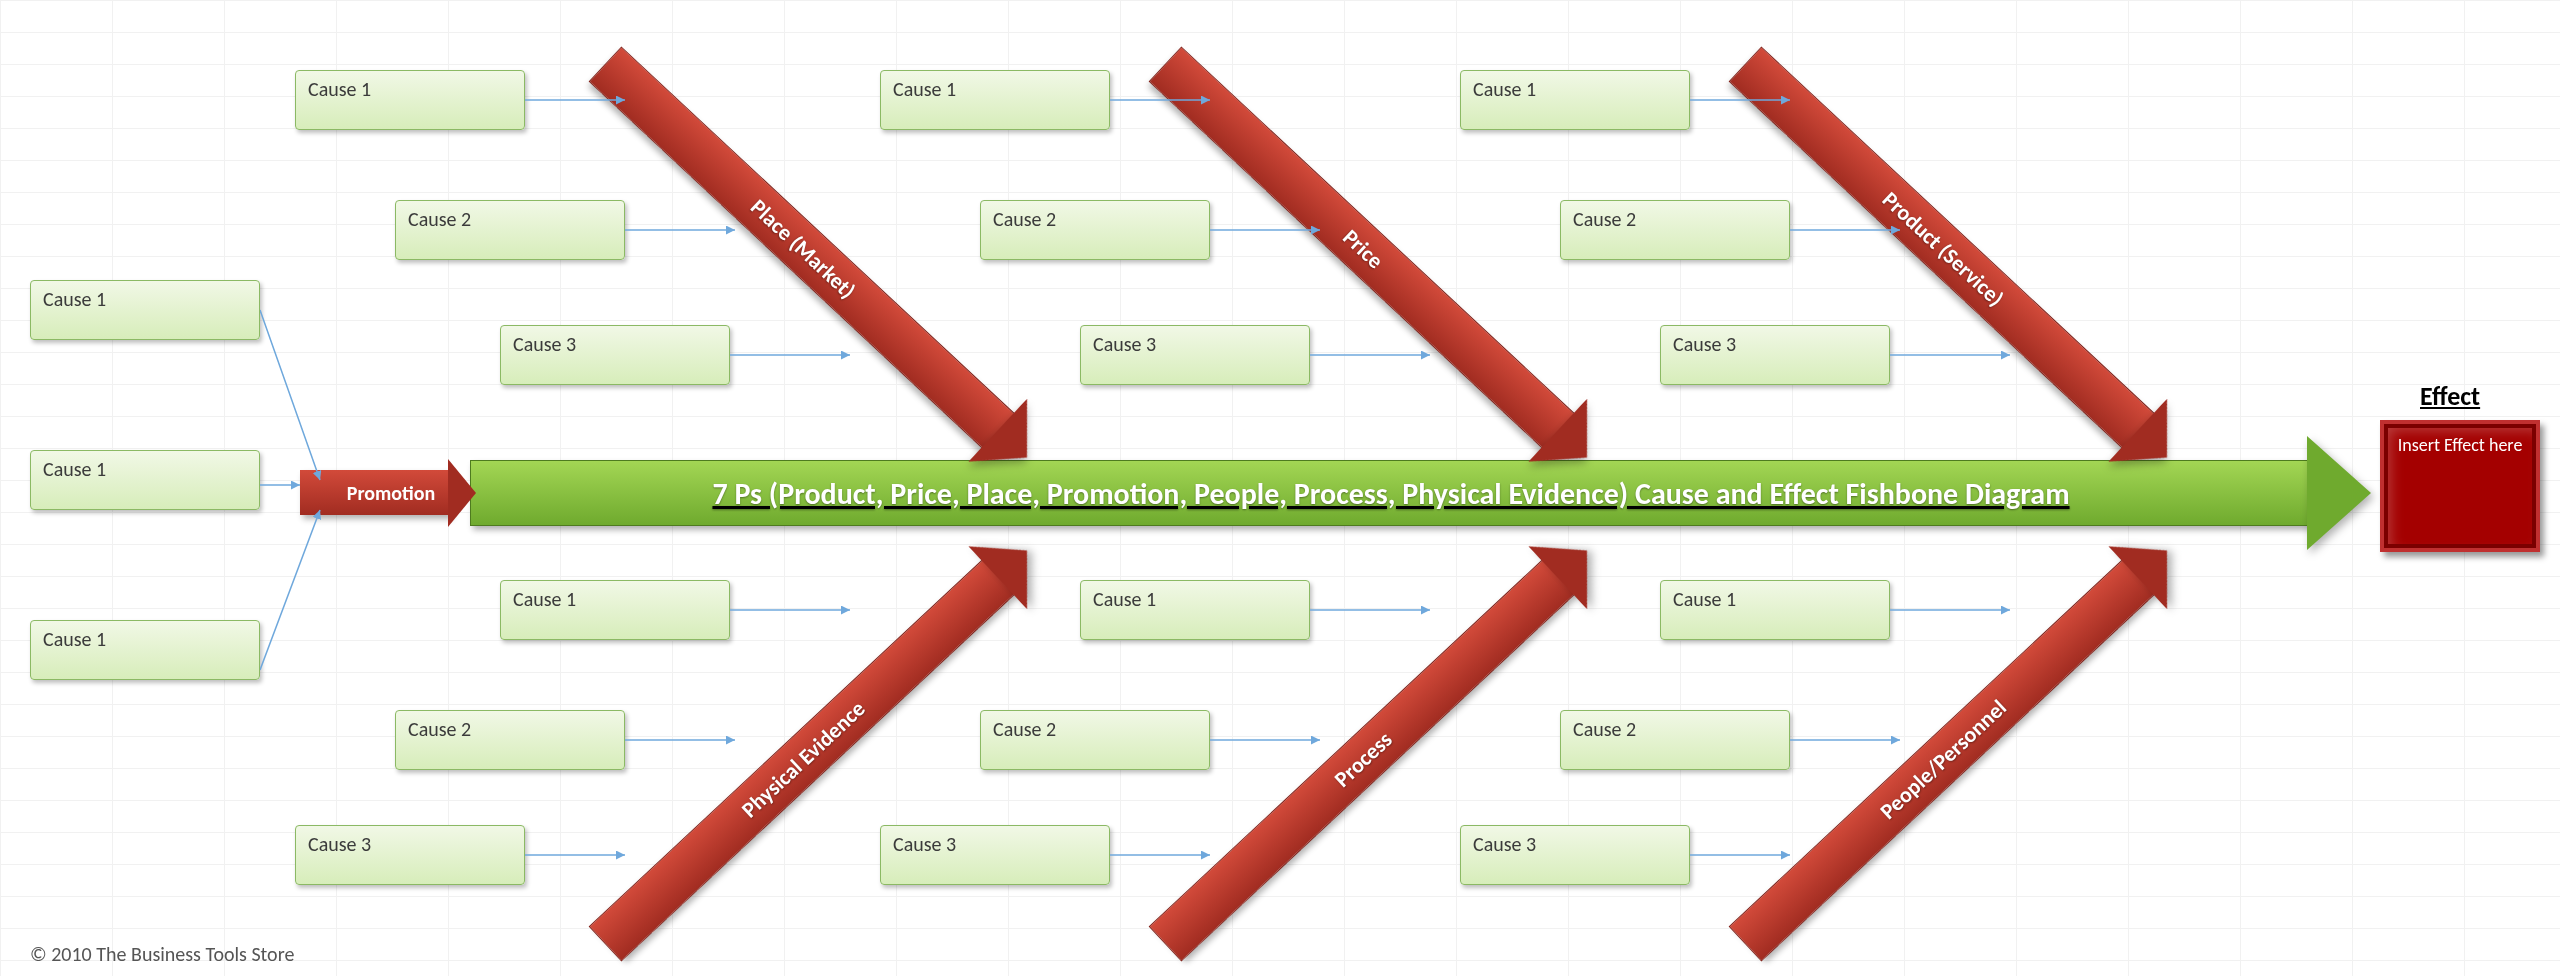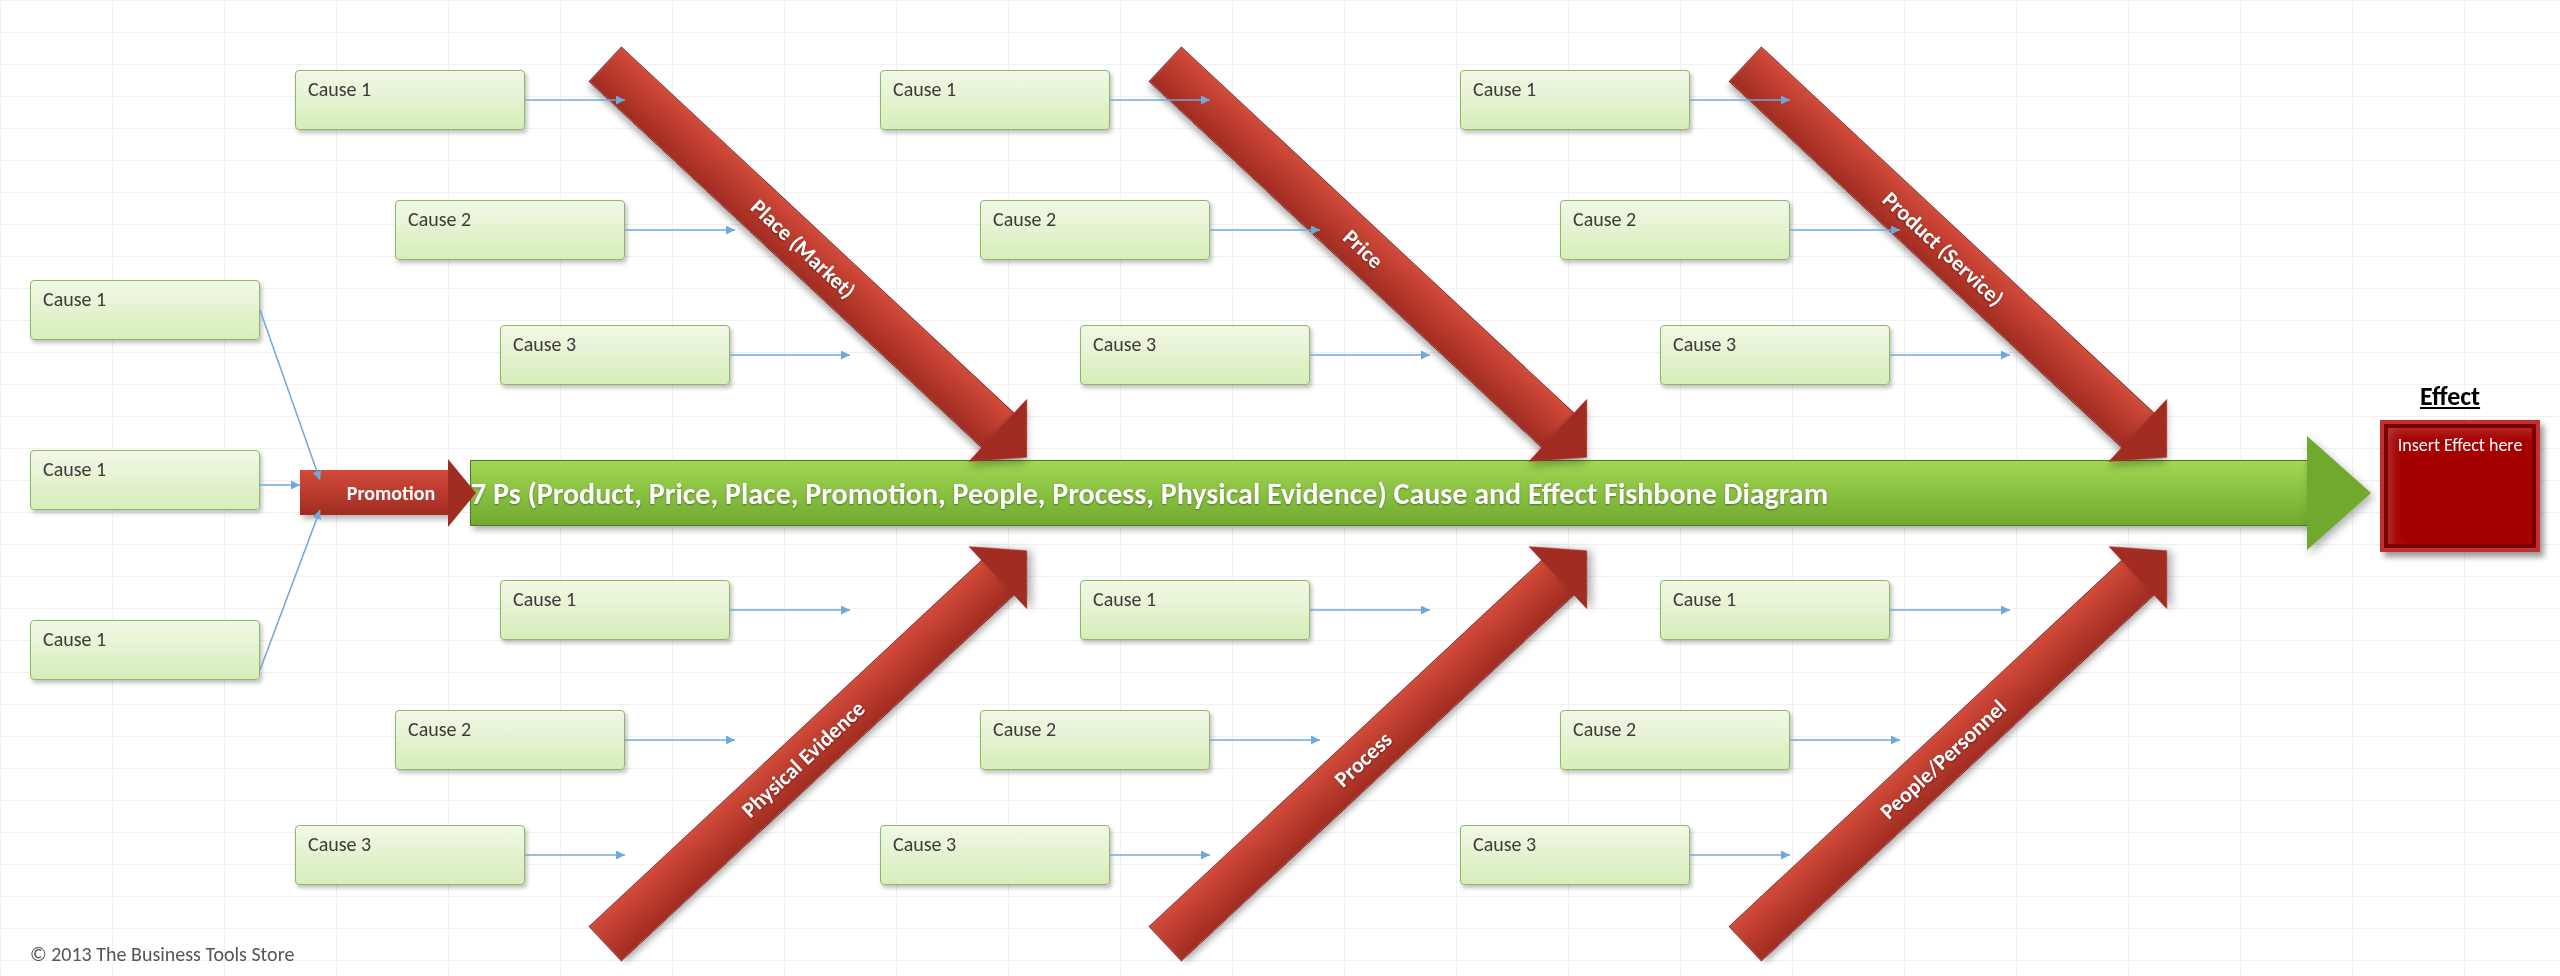--- a/index.html
+++ b/index.html
@@ -83,20 +83,22 @@
     position: absolute;
     left: 470px;
     top: 460px;
     width: 1840px;
     height: 64px;
     background: linear-gradient(#a3d654, #6faa2e);
     border: 1px solid #4e7b1f;
     box-shadow: 3px 4px 6px rgba(0,0,0,.3);
     display: flex;
     align-items: center;
+    justify-content: center;
+    text-decoration: underline;
   }
   .spine::after {
     content: "";
     position: absolute;
     right: -60px;
     top: -25px;
     border-left: 64px solid #6faa2e;
     border-top: 57px solid transparent;
     border-bottom: 57px solid transparent;
     filter: drop-shadow(3px 4px 4px rgba(0,0,0,.3));
@@ -305,13 +307,13 @@
       <path d="M0 0 L6 3 L0 6 Z" fill="#6fa8dc"></path>
     </marker>
   </defs>
 </svg>
 
 <div class="effect-label">Effect</div>
 <div class="effect-box">
   <span>Insert Effect here</span>
 </div>
 
-<div class="copyright">© 2013 The Business Tools Store</div>
+<div class="copyright">© 2010 The Business Tools Store</div>
 
 </body></html>

